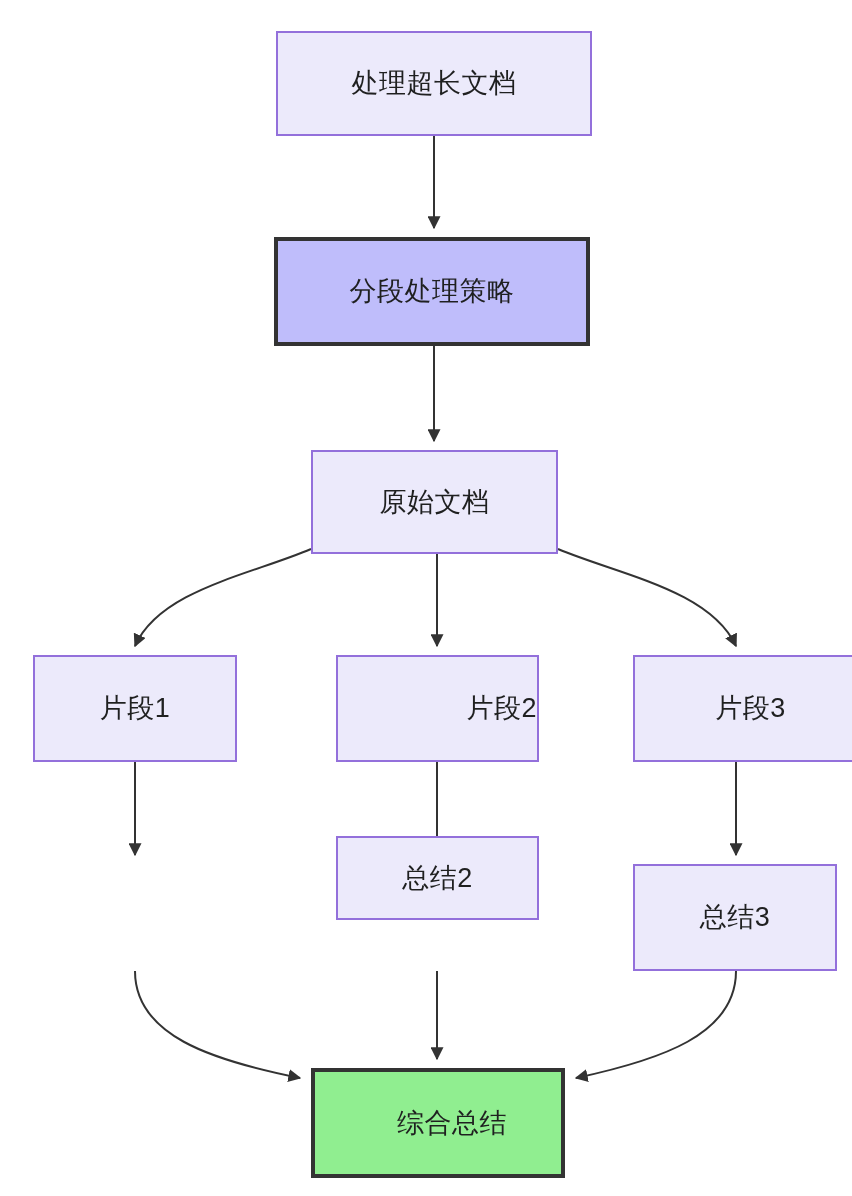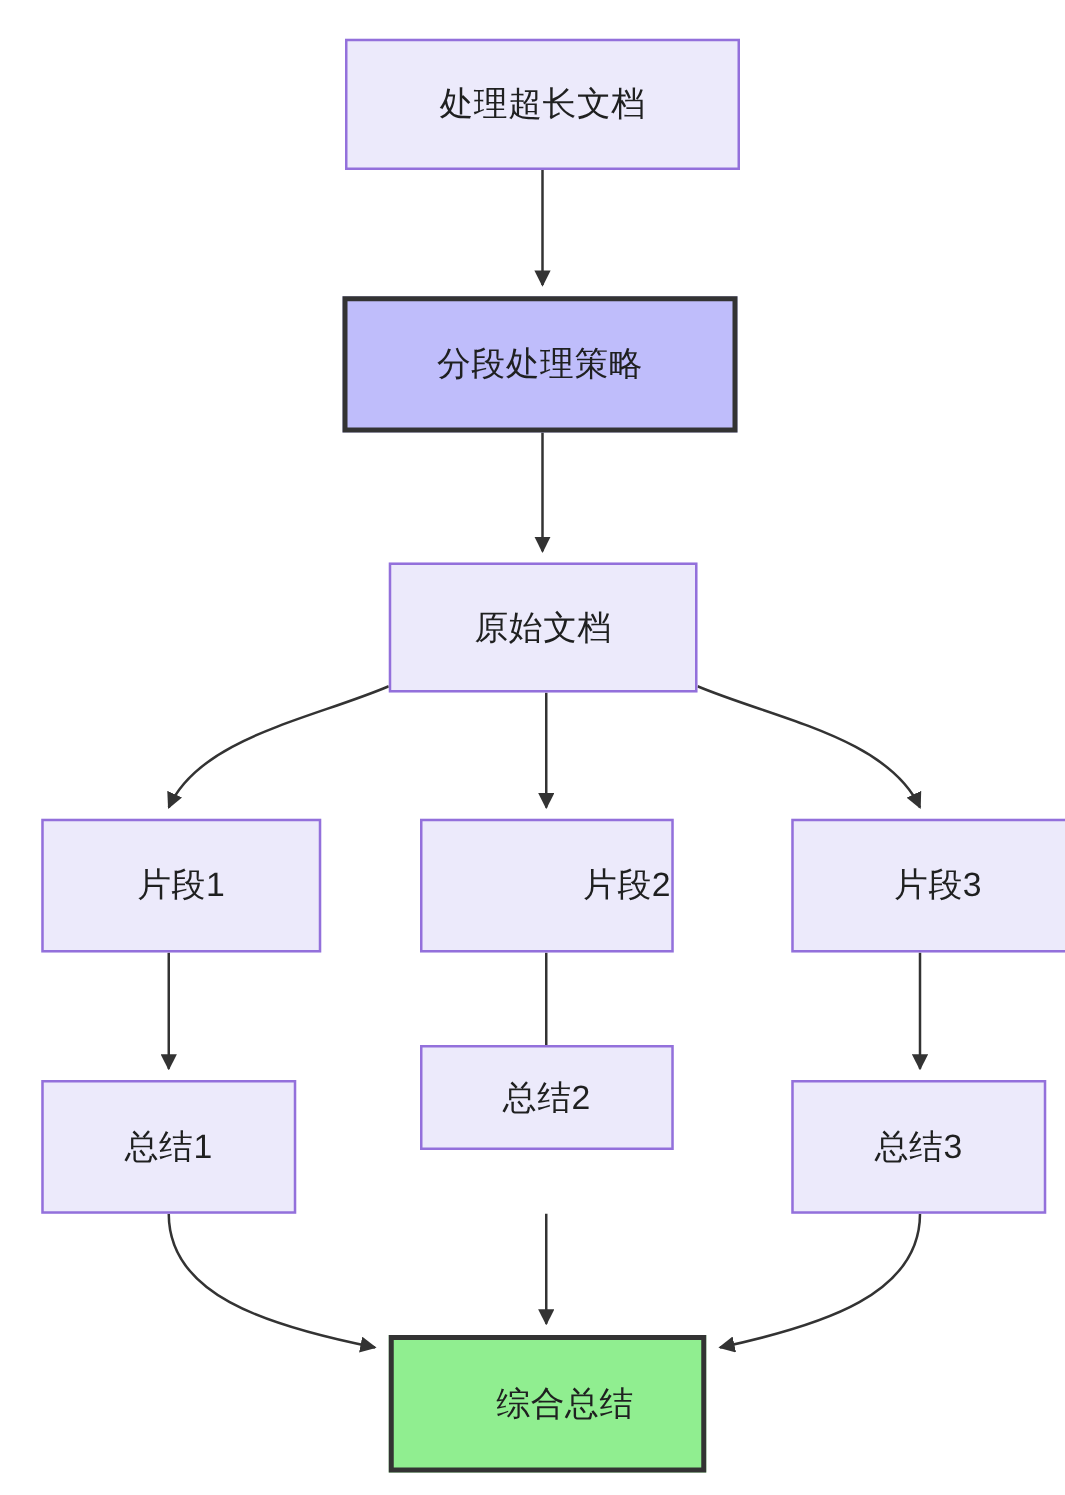--- a/index.html
+++ b/index.html
@@ -53,21 +53,21 @@
     border: 4px solid #333333;
   }
   .node-label {
     display: block;
     white-space: nowrap;
   }
   
   #n-doc      { left: 276px; top: 31px;   width: 316px; height: 105px; }
   #n-strategy { left: 274px; top: 237px;  width: 316px; height: 109px; }
   #n-source   { left: 311px; top: 450px;  width: 247px; height: 104px; }
-  #n-frag1    { left: 33px;  top: 655px;  width: 224px; height: 107px; }
+  #n-frag1    { left: 33px;  top: 655px;  width: 204px; height: 107px; }
   #n-frag2    { left: 336px; top: 655px;  width: 203px; height: 107px; justify-content: flex-end; }
   #n-frag3    { left: 633px; top: 655px;  width: 235px; height: 107px; }
   #n-sum1     { left: 33px;  top: 864px;  width: 204px; height: 107px; }
   #n-sum2     { left: 336px; top: 836px;  width: 203px; height: 84px; }
   #n-sum3     { left: 633px; top: 864px;  width: 204px; height: 107px; }
   #n-final    { left: 311px; top: 1068px; width: 254px; height: 110px; padding-left: 28px; }
 </style>
 </head>
 <body>
 
@@ -120,23 +120,20 @@
   </div>
 
   <div class="node normal" id="n-frag2">
     <span class="node-label">片段2</span>
   </div>
 
   <div class="node normal" id="n-frag3">
     <span class="node-label">片段3</span>
   </div>
 
-  <div class="node normal" id="n-sum1">
-    <span class="node-label">总结1</span>
-  </div>
 
   <div class="node normal" id="n-sum2">
     <span class="node-label">总结2</span>
   </div>
 
   <div class="node normal" id="n-sum3">
     <span class="node-label">总结3</span>
   </div>
 
   <div class="node result" id="n-final">

